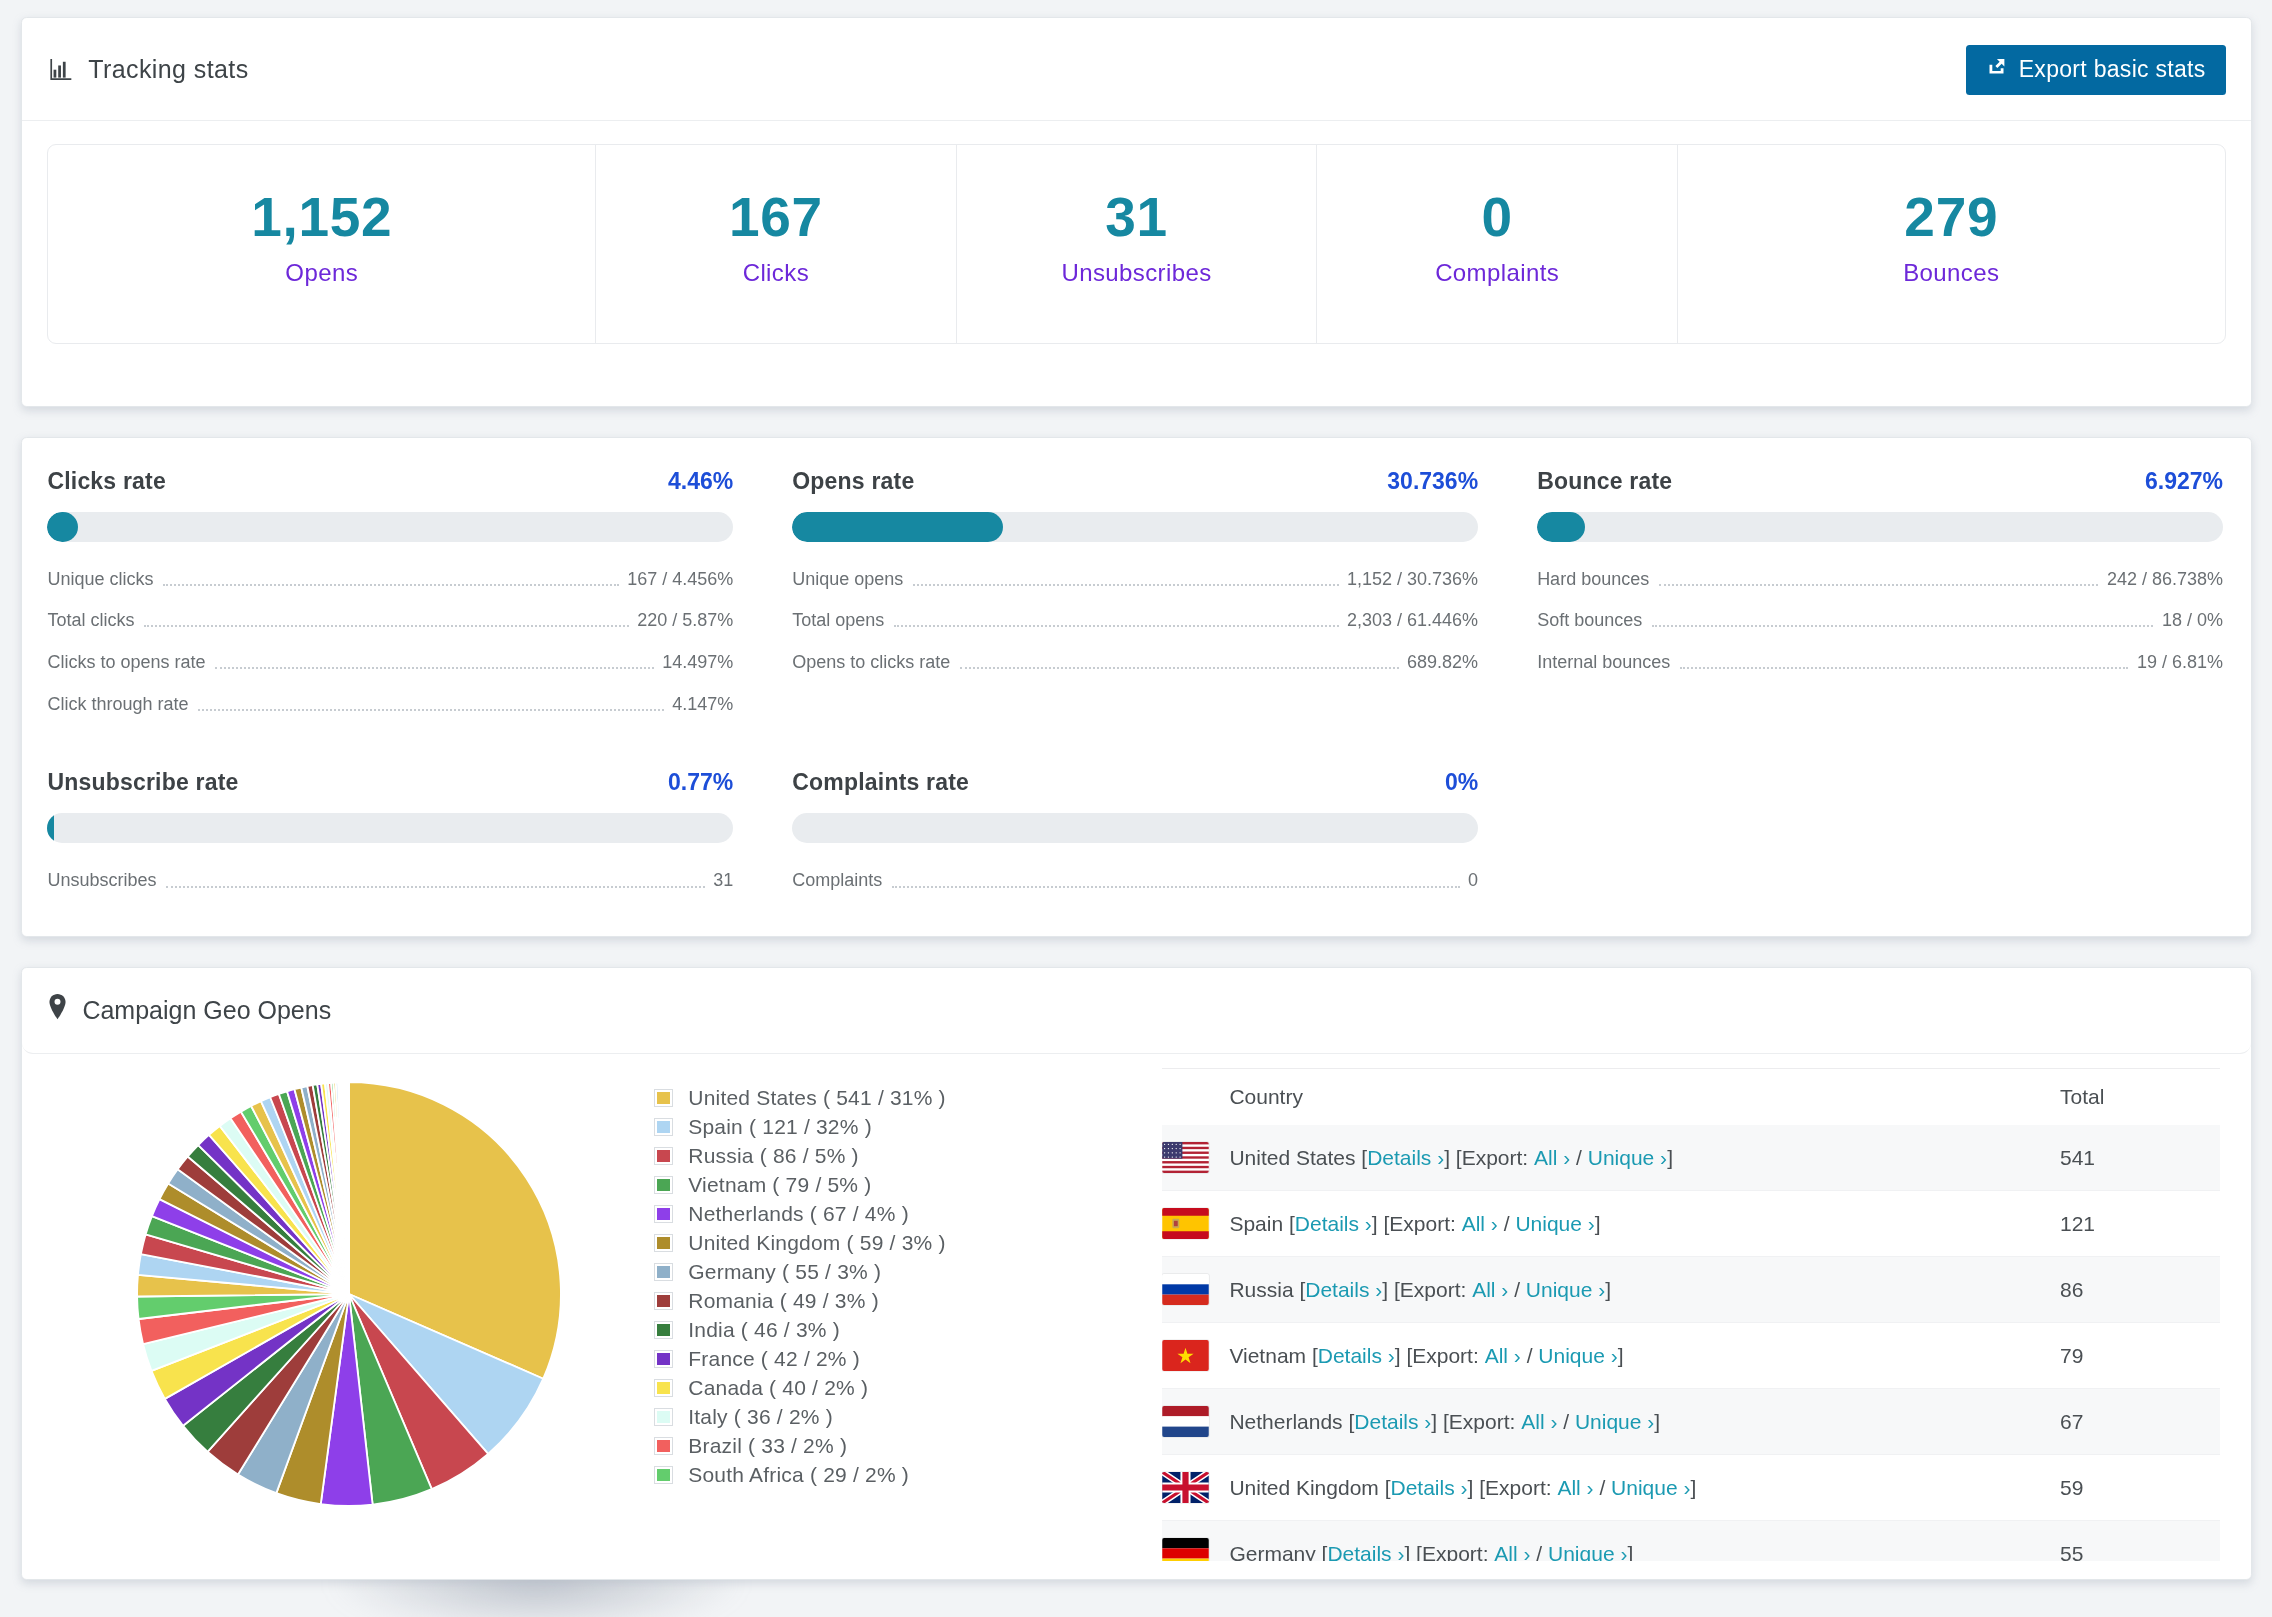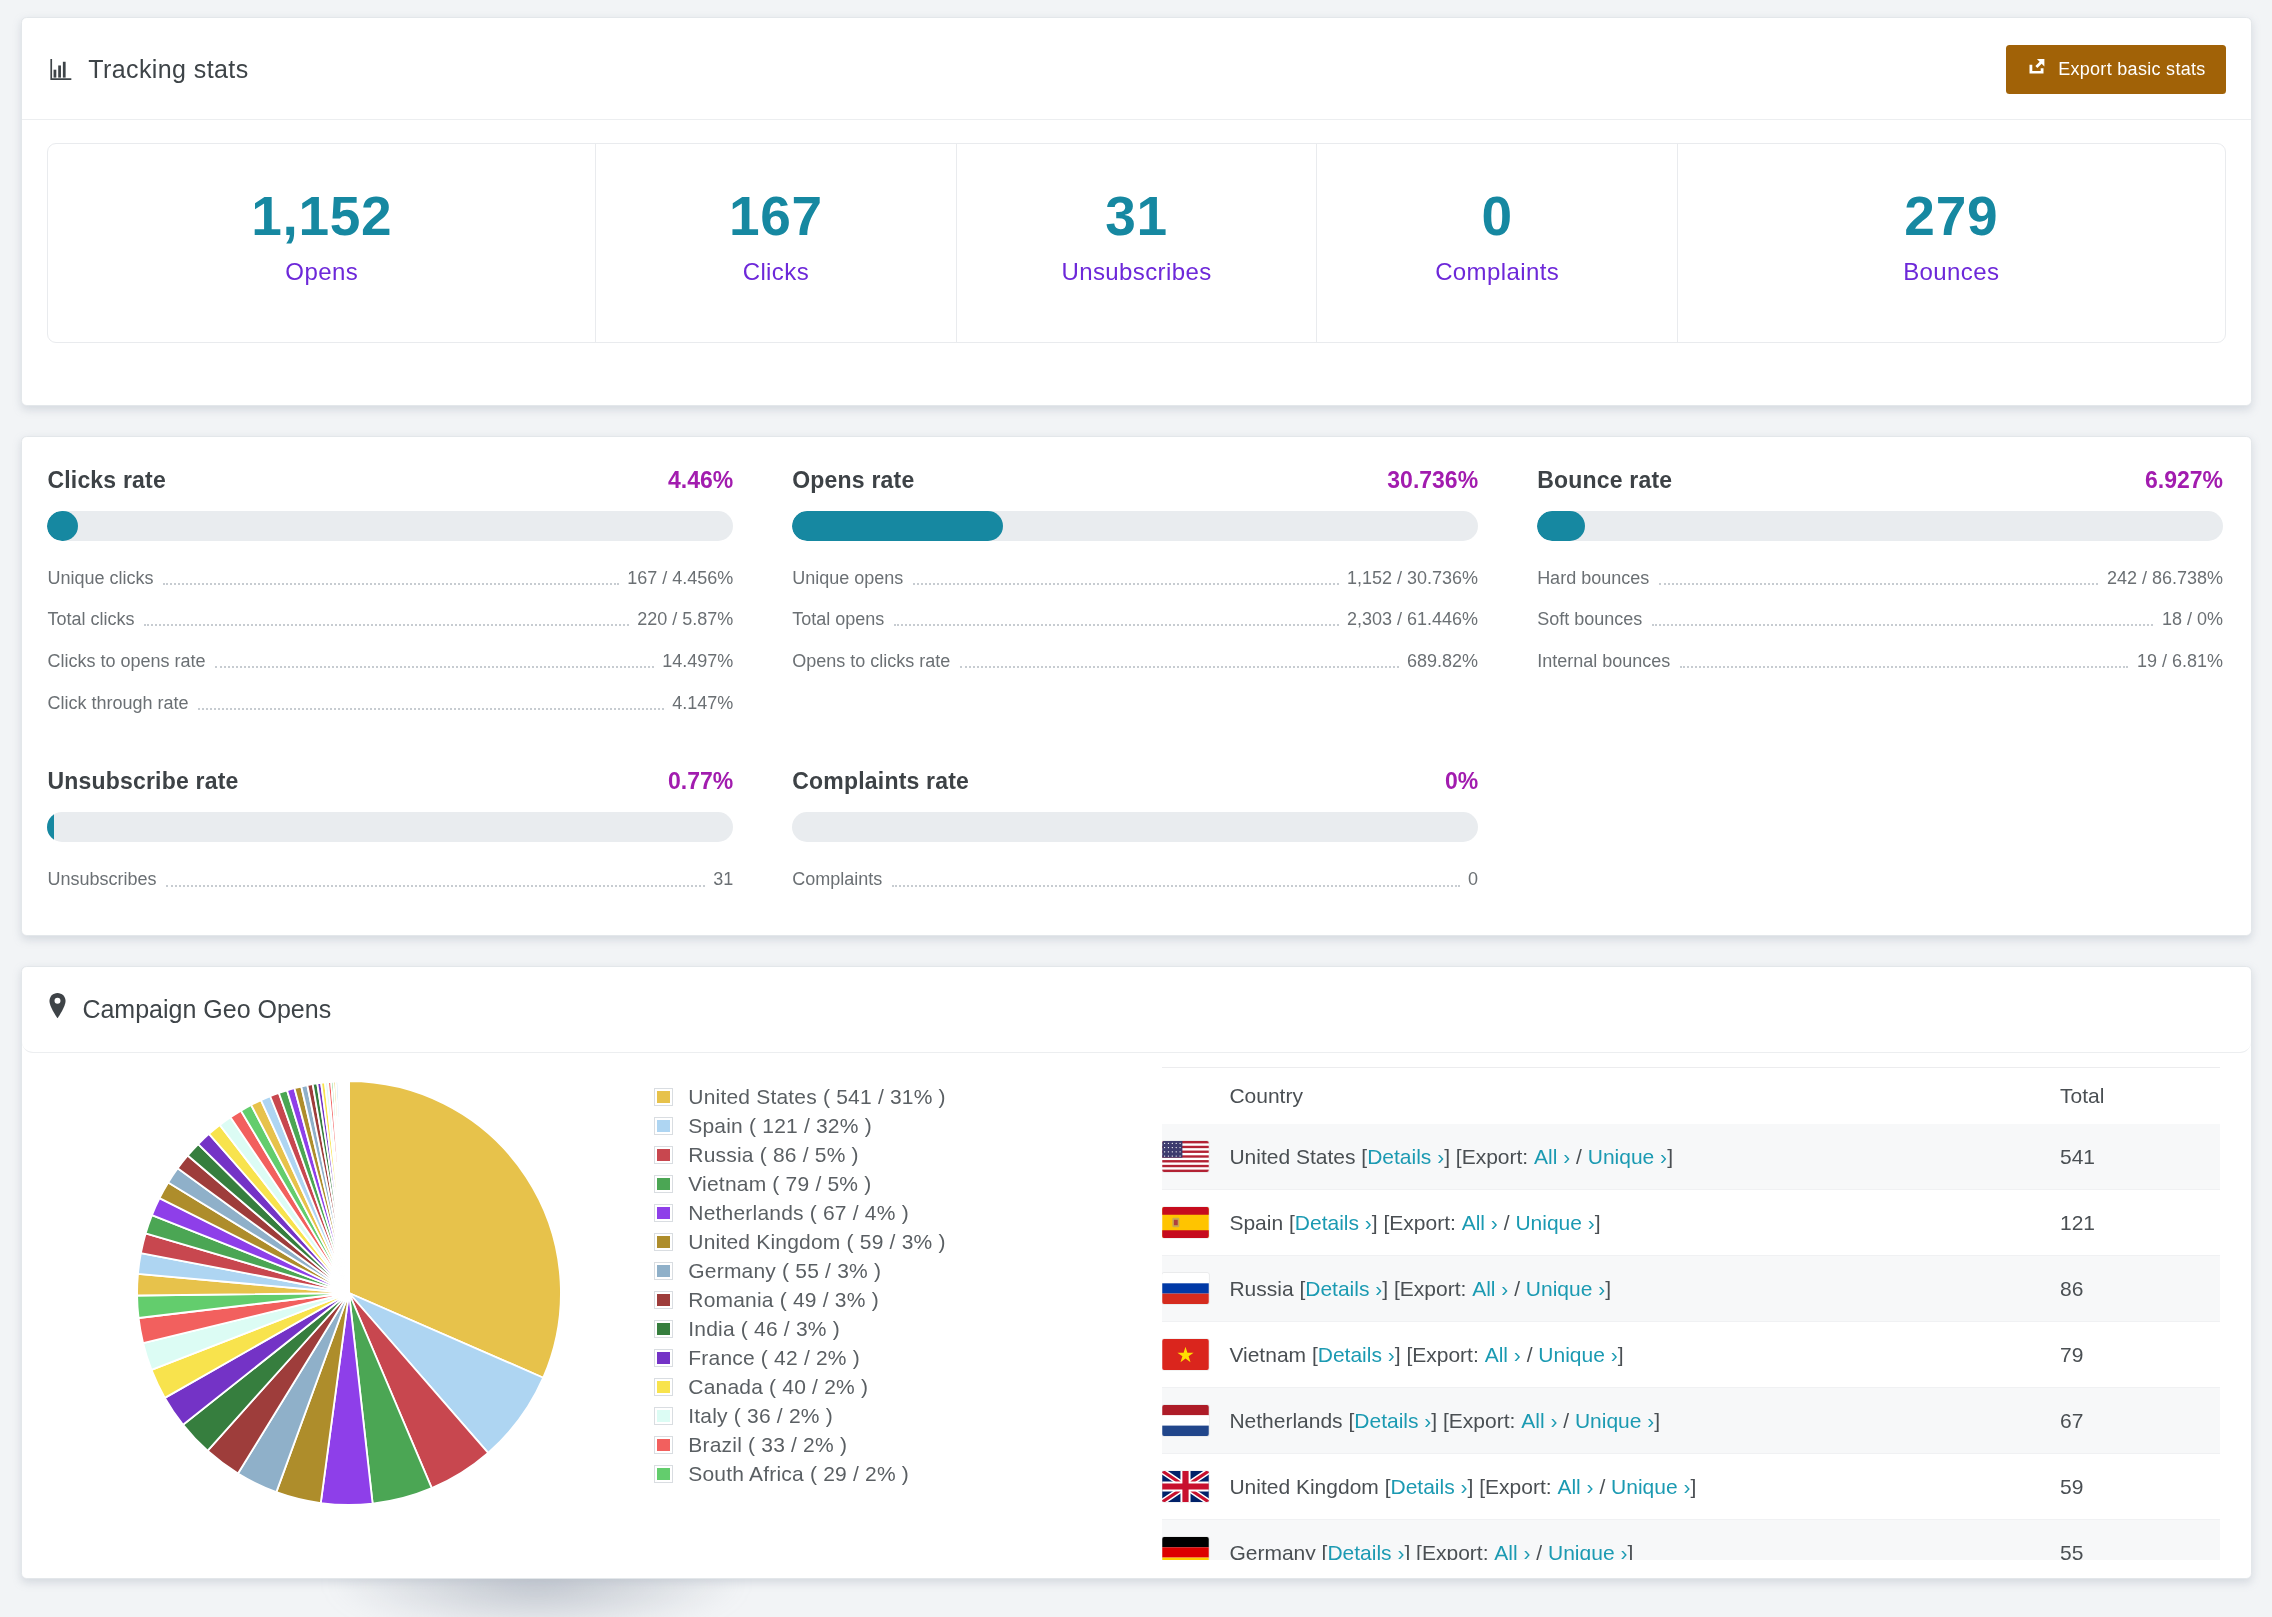--- a/index.html
+++ b/index.html
@@ -21,41 +21,41 @@
   }
   
   .card-header {
     display:flex; align-items:center; justify-content:space-between;
     padding:27px 25.4px 25.4px 25.4px;
     border-bottom:1.4px solid #eceef0;
   }
   .card-title { display:flex; align-items:center; gap:15.5px; font-size:25px; color:#3e4448; font-weight:400; letter-spacing:0.4px; }
   .card-title svg { display:block; }
   .btn-export {
-    display:flex; align-items:center; gap:11.3px;
-    background:#a16207; color:#fff; border:none; border-radius:3.5px;
+    display:flex; align-items:flex-end; gap:11.3px;
+    background:#0369a1; color:#fff; border:none; border-radius:3.5px;
     font-family:"Liberation Sans",sans-serif;
-    font-size:18px; padding:11.3px 20px; cursor:pointer; letter-spacing:0.3px;
+    font-size:23px; padding:11.3px 20px; cursor:pointer; letter-spacing:0.3px;
   }
   .stats-strip {
     margin:22.6px 25.4px 62px 25.4px;
     border:1.4px solid #e9ebee; border-radius:9px;
     display:flex; height:200px;
   }
   .stat-cell { flex:1; text-align:center; padding-top:40px; border-left:1.4px solid #e9ebee; }
   .stat-cell:first-child { border-left:none; }
   .stat-cell.wide { flex:1.52; }
   .stat-value { font-size:55px; font-weight:bold; color:#1688a1; letter-spacing:0.7px; }
   .stat-label { font-size:24px; color:#6d28d9; margin-top:10px; letter-spacing:0.4px; }
   
   .rates-body { padding:30px 28px 45px 25.4px; }
   .rate-grid { display:grid; grid-template-columns:1fr 1fr 1fr; column-gap:59px; row-gap:55px; }
   .rate-title-row { display:flex; justify-content:space-between; align-items:baseline; }
   .rate-title { font-size:23px; font-weight:bold; color:#3d4246; letter-spacing:0.2px; }
-  .rate-value { font-size:23px; font-weight:bold; color:#a21caf; }
+  .rate-value { font-size:23px; font-weight:bold; color:#1d4ed8; }
   .bar-track { margin-top:17px; height:30px; background:#e9ecef; border-radius:15px; overflow:hidden; }
   .bar-fill  { height:100%; background:#1688a1; border-radius:15px; }
   .rate-rows { margin-top:27px; }
   .rate-row { display:flex; align-items:flex-end; font-size:18px; color:#6b7074; margin-bottom:21px; line-height:1.15; }
   .rate-row:last-child { margin-bottom:0; }
   .leader { flex:1; border-bottom:2.1px dotted #c7ccd1; margin:0 8.5px 3.5px 10px; }
   .rate-row .val { white-space:nowrap; }
   
   .geo-body { display:flex; padding:14px 31px 18.4px 25.4px; }
   .geo-left { width:1115px; flex:none; display:flex; align-items:flex-start; }

